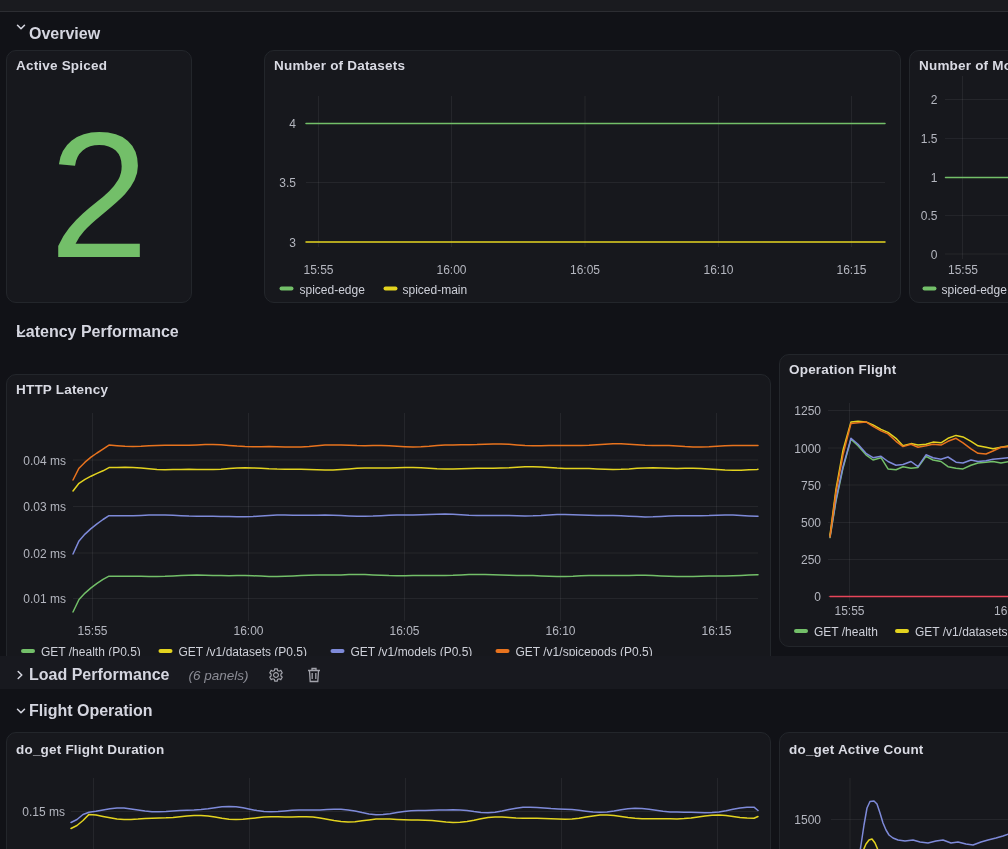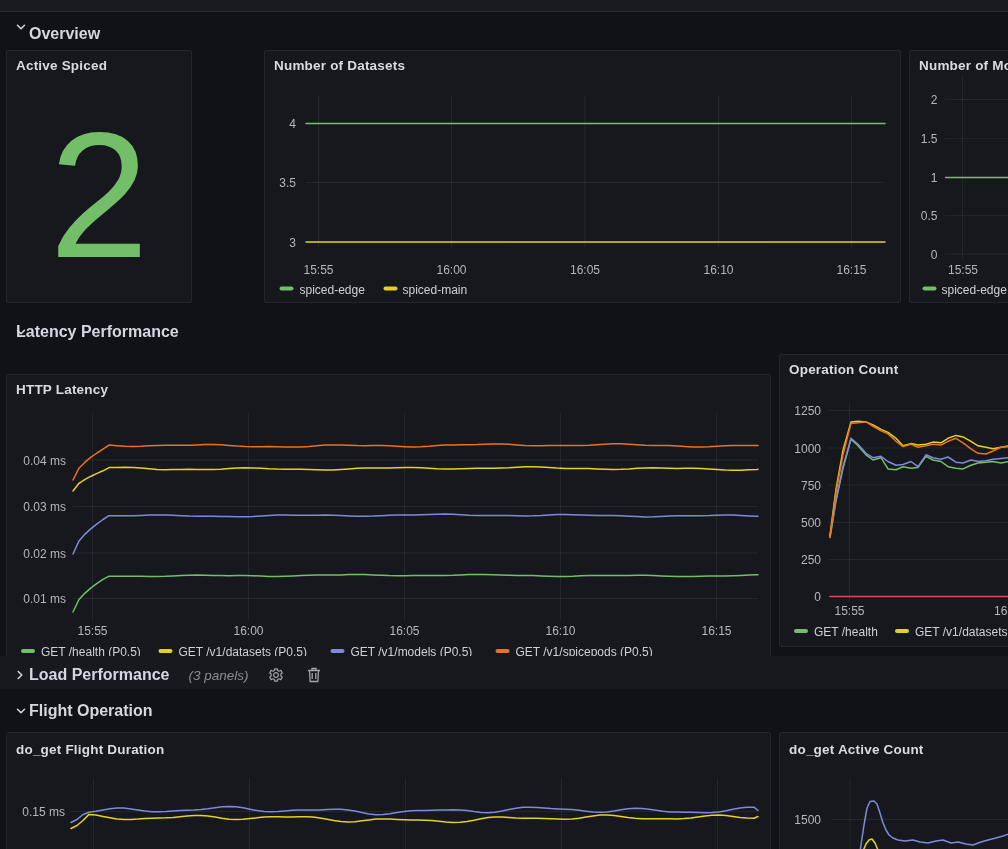--- a/index.html
+++ b/index.html
@@ -1,16 +1,16 @@
 <!DOCTYPE html>
 <html><head><meta charset="utf-8"><style>
 * { margin:0; padding:0; box-sizing:border-box; }
 html,body { width:1008px; height:849px; background:#111217; overflow:hidden;
   font-family:"Liberation Sans", sans-serif; position:relative; }
-.panel { position:absolute; background:#17181d; border:1px solid #23262b; border-radius:2px; }
+.panel { position:absolute; background:#17181d; border:1px solid #23262b; border-radius:10px; }
 .ptitle { position:absolute; left:9px; top:7px; font-size:13.5px; font-weight:600; color:#d9dae3; letter-spacing:0.2px; white-space:nowrap; }
 .sect { position:absolute; font-size:16px; font-weight:600; color:#d5d6e0; white-space:nowrap; }
 svg text { font-family:"Liberation Sans", sans-serif; }
 </style></head><body>
 <div style="position:absolute;left:0;top:0;width:1008px;height:12px;background:#1a1b1f;border-bottom:1px solid #2c2d32"></div>
 <svg width="14" height="14" style="position:absolute;left:14px;top:20px" viewBox="0 0 14 14">
     <path d="M3.5 5.2 L7 8.8 L10.5 5.2" fill="none" stroke="#d5d6e0" stroke-width="1.5" stroke-linecap="round" stroke-linejoin="round"></path>
   </svg>
 <div class="sect" style="left:29px;top:18px;margin-top:7px;">Overview</div>
 <div class="panel" style="left:6px;top:50px;width:186px;height:253px;">
@@ -97,21 +97,21 @@
       <text x="34" y="281" text-anchor="start" fill="#ced0d9" font-size="12" font-weight="400">GET /health (P0.5)</text>
       <rect x="151.5" y="274" width="14" height="4" rx="2" fill="#e3d31f"></rect>
       <text x="171.5" y="281" text-anchor="start" fill="#ced0d9" font-size="12" font-weight="400">GET /v1/datasets (P0.5)</text>
       <rect x="323.5" y="274" width="14" height="4" rx="2" fill="#7e8ad9"></rect>
       <text x="343.5" y="281" text-anchor="start" fill="#ced0d9" font-size="12" font-weight="400">GET /v1/models (P0.5)</text>
       <rect x="488.5" y="274" width="14" height="4" rx="2" fill="#e8731e"></rect>
       <text x="508.5" y="281" text-anchor="start" fill="#ced0d9" font-size="12" font-weight="400">GET /v1/spicepods (P0.5)</text>
     </svg>
   </div>
 <div class="panel" style="left:779px;top:354px;width:240px;height:293px;">
-    <div class="ptitle">Operation Count</div>
+    <div class="ptitle">Operation Flight</div>
     <svg width="238" height="291" style="position:absolute;left:0;top:0">
       <line x1="48" y1="55.5" x2="229" y2="55.5" stroke="rgba(204,204,220,0.08)" stroke-width="1"></line>
       <text x="41" y="60.0" text-anchor="end" fill="#b4b6bf" font-size="12" font-weight="400">1250</text>
       <line x1="48" y1="93" x2="229" y2="93" stroke="rgba(204,204,220,0.08)" stroke-width="1"></line>
       <text x="41" y="97.5" text-anchor="end" fill="#b4b6bf" font-size="12" font-weight="400">1000</text>
       <line x1="48" y1="130" x2="229" y2="130" stroke="rgba(204,204,220,0.08)" stroke-width="1"></line>
       <text x="41" y="134.5" text-anchor="end" fill="#b4b6bf" font-size="12" font-weight="400">750</text>
       <line x1="48" y1="167.5" x2="229" y2="167.5" stroke="rgba(204,204,220,0.08)" stroke-width="1"></line>
       <text x="41" y="172.0" text-anchor="end" fill="#b4b6bf" font-size="12" font-weight="400">500</text>
       <line x1="48" y1="204.5" x2="229" y2="204.5" stroke="rgba(204,204,220,0.08)" stroke-width="1"></line>
@@ -131,21 +131,21 @@
       <text x="34" y="281" text-anchor="start" fill="#ced0d9" font-size="12" font-weight="400">GET /health</text>
       <rect x="115" y="274" width="14" height="4" rx="2" fill="#e3d31f"></rect>
       <text x="135" y="281" text-anchor="start" fill="#ced0d9" font-size="12" font-weight="400">GET /v1/datasets</text>
     </svg>
   </div>
 <div style="position:absolute;left:0;top:656px;width:1008px;height:33px;background:#18191f;"></div>
 <svg width="14" height="14" style="position:absolute;left:13px;top:667.5px" viewBox="0 0 14 14">
     <path d="M5.2 3.5 L8.8 7 L5.2 10.5" fill="none" stroke="#d5d6e0" stroke-width="1.5" stroke-linecap="round" stroke-linejoin="round"></path>
   </svg>
 <div class="sect" style="left:29px;top:665.5px;">Load Performance</div>
-<div style="position:absolute;left:188.5px;top:667.5px;font-size:13.5px;font-style:italic;color:#8b8c95;">(3 panels)</div>
+<div style="position:absolute;left:188.5px;top:667.5px;font-size:13.5px;font-style:italic;color:#8b8c95;">(6 panels)</div>
 <svg width="16" height="16" viewBox="0 0 16 16" style="position:absolute;left:268px;top:666.5px;">
 <path fill="none" stroke="#a2a3ab" stroke-width="1.2" d="M8 5.6 A2.4 2.4 0 1 1 8 10.4 A2.4 2.4 0 1 1 8 5.6 M6.8 1.8 L9.2 1.8 L9.6 3.5 L11.1 4.2 L12.8 3.4 L14.2 5.8 L12.9 7.1 L12.9 8.9 L14.2 10.2 L12.8 12.6 L11.1 11.8 L9.6 12.5 L9.2 14.2 L6.8 14.2 L6.4 12.5 L4.9 11.8 L3.2 12.6 L1.8 10.2 L3.1 8.9 L3.1 7.1 L1.8 5.8 L3.2 3.4 L4.9 4.2 L6.4 3.5 Z"></path>
   </svg>
 <svg width="14" height="16" viewBox="0 0 14 16" style="position:absolute;left:307px;top:666.5px;">
 <path fill="none" stroke="#a2a3ab" stroke-width="1.3" d="M1 3.5 L13 3.5 M5 3.2 L5 1.5 L9 1.5 L9 3.2 M2.5 3.8 L3.2 14.5 L10.8 14.5 L11.5 3.8 M5.2 6 L5.2 12 M8.8 6 L8.8 12"></path>
   </svg>
 <svg width="14" height="14" style="position:absolute;left:14px;top:704px" viewBox="0 0 14 14">
     <path d="M3.5 5.2 L7 8.8 L10.5 5.2" fill="none" stroke="#d5d6e0" stroke-width="1.5" stroke-linecap="round" stroke-linejoin="round"></path>
   </svg>
 <div class="sect" style="left:29px;top:702px;">Flight Operation</div>

